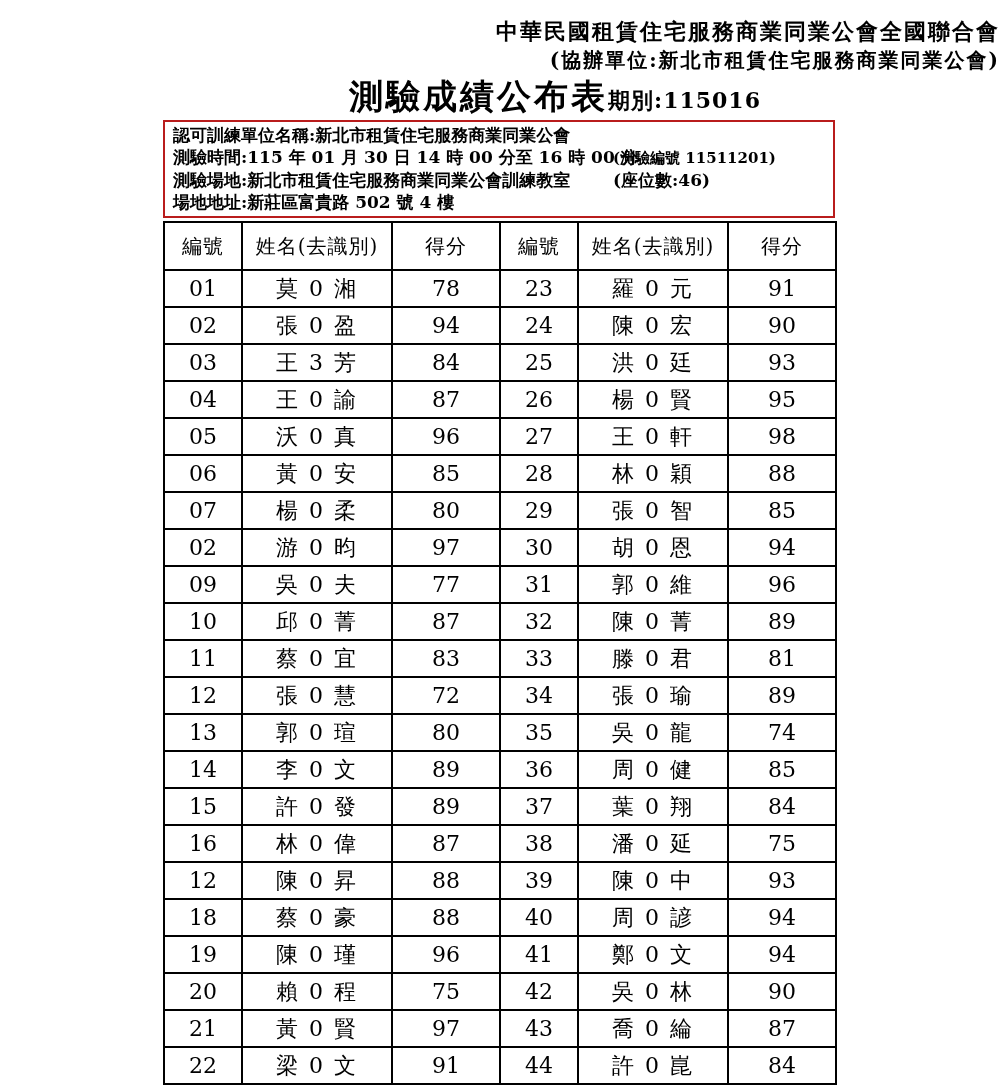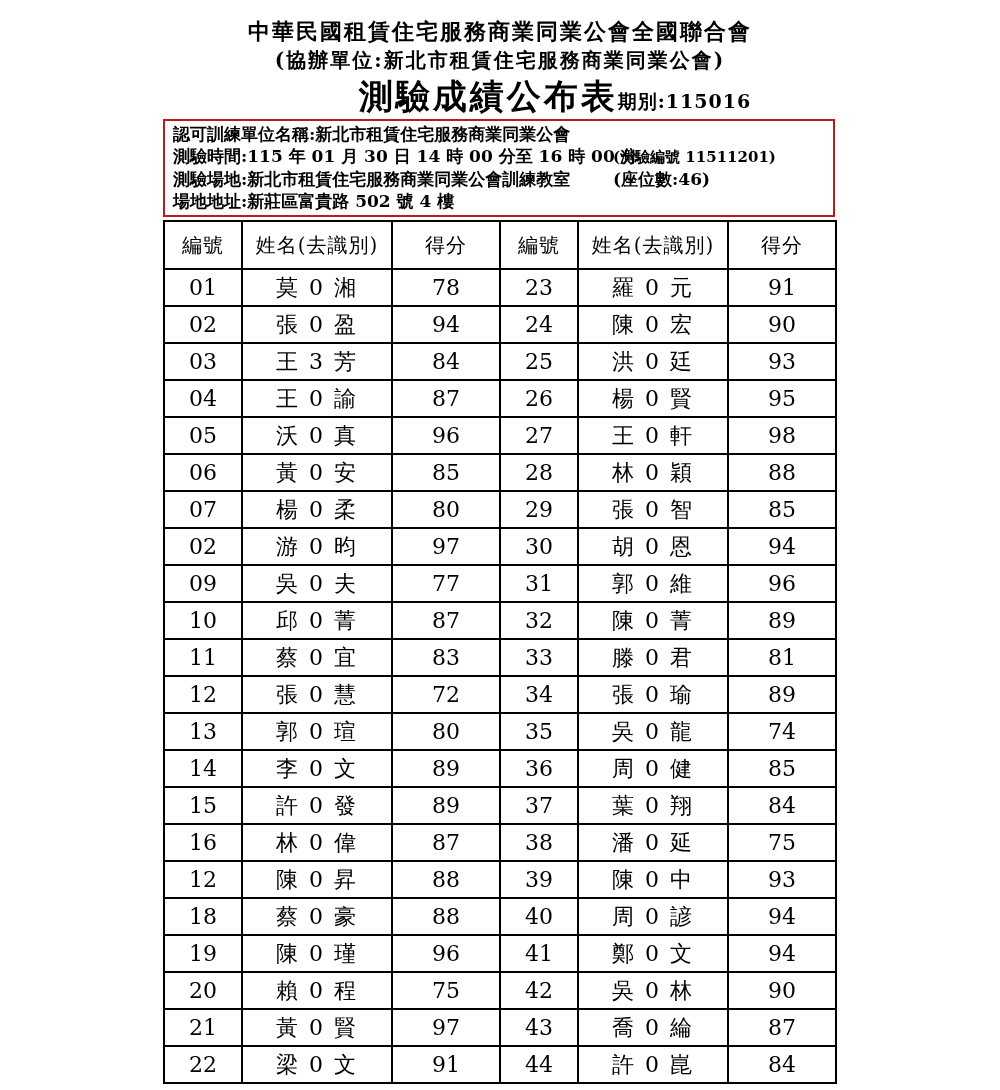--- a/index.html
+++ b/index.html
@@ -10,21 +10,21 @@
     font-family: "DejaVu Serif", "Liberation Serif", serif;
     color: #000;
     position: relative;
   }
   .page {
     width: 1000px;
     height: 1090px;
     padding-top: 16px;
   }
   
-  .doc-header { text-align: center; }
+  .doc-header { text-align: right; }
   .org-line {
     font-size: 22px;
     font-weight: bold;
     letter-spacing: 2px;
     line-height: 30px;
   }
   .coorg-line {
     font-size: 20px;
     font-weight: bold;
     letter-spacing: 2px;
@@ -38,21 +38,21 @@
     margin-top: 2px;
     margin-bottom: 4px;
   }
   .doc-title {
     font-size: 34px;
     font-weight: 900;
     letter-spacing: 3px;
     line-height: 38px;
   }
   .period {
-    font-size: 19px;
+    font-size: 22px;
     font-weight: bold;
     letter-spacing: 1px;
   }
   
   .info-box {
     width: 672px;
     margin: 0 auto 3px 163px;
     border: 2px solid #b91c1c;
     padding: 2px 8px 3px 8px;
     font-weight: bold;

